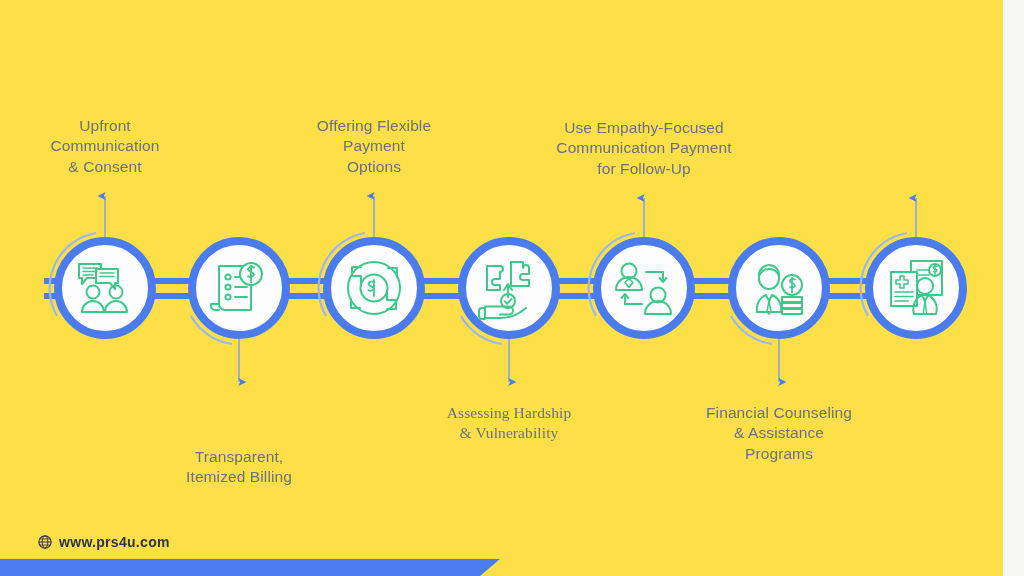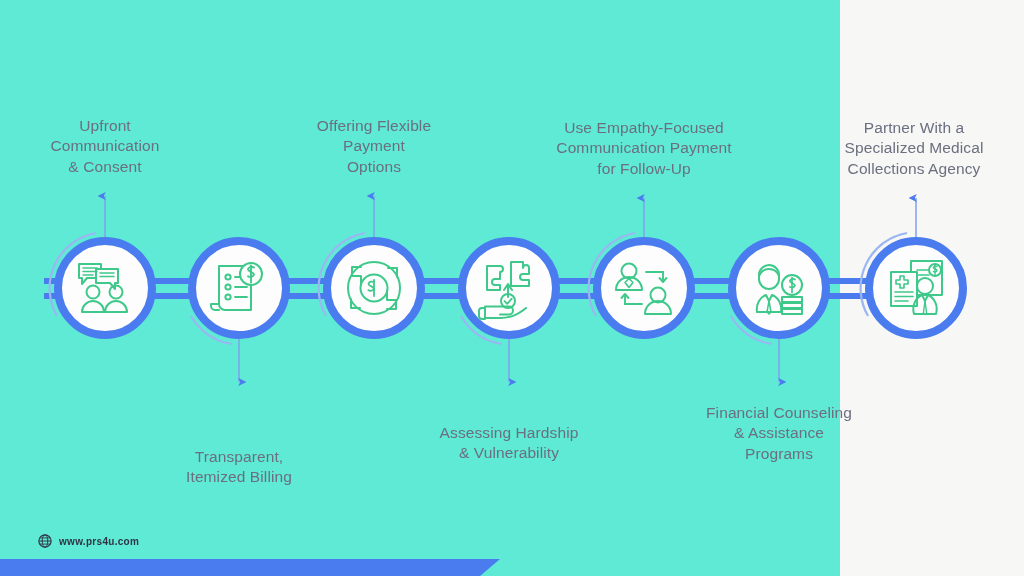--- a/index.html
+++ b/index.html
@@ -4,22 +4,22 @@
 <style>
   * { box-sizing: border-box; margin: 0; padding: 0; }
   html, body {
     width: 1024px; height: 576px;
     background: #f7f7f5;
     font-family: "Liberation Sans", sans-serif;
     overflow: hidden;
   }
   #stage {
     position: relative;
-    width: 840px; height: 576px;
-    background: #5eead4;
+    width: 1003px; height: 576px;
+    background: #fde047;
   }
   #flowSvg {
     position: absolute; left: 0; top: 0;
     width: 1024px; height: 576px;
   }
   .caption {
     position: absolute;
     text-align: center;
     color: #6b6f80;
     font-size: 15.5px;
@@ -27,21 +27,21 @@
     letter-spacing: 0.1px;
     white-space: pre-line;
   }
   .caption.top { }
   .caption.bottom { }
   #footer {
     position: absolute;
     left: 38px; top: 534px;
     display: flex; align-items: center; gap: 7px;
     color: #2f3346;
-    font-size: 10px;
+    font-size: 14px;
     font-weight: bold;
     letter-spacing: 0.3px;
   }
   #footer .globe { width: 14px; height: 14px; display: block; }
   #bottombar {
     position: absolute;
     left: 0; top: 559px;
     width: 500px; height: 17px;
     background: #4a7cf0;
     clip-path: polygon(0 0, 100% 0, 96% 100%, 0 100%);
@@ -223,34 +223,31 @@
 Communication
 &amp; Consent</div>
 
   <div class="caption bottom" style="left:159px; top:403px; width:160px;margin-top:44px;">Transparent,
 Itemized Billing</div>
 
   <div class="caption top" style="left:294px; top:116px; width:160px;">Offering Flexible
 Payment
 Options</div>
 
-  <div class="caption bottom" style="left:414px; top:423px; width:190px;">Assessing Hardship
+  <div class="caption bottom" style="left:414px; top:403px; width:190px;font-family:Liberation Serif, serif;">Assessing Hardship
 &amp; Vulnerability</div>
 
   <div class="caption top" style="left:534px; top:118px; width:220px;">Use Empathy-Focused
 Communication Payment
 for Follow-Up</div>
 
   <div class="caption bottom" style="left:684px; top:403px; width:190px;">Financial Counseling
 &amp; Assistance
 Programs</div>
 
-  <div class="caption top" style="left:814px; top:118px; width:200px;">Partner With a
-Specialized Medical
-Collections Agency</div>
 
   <div id="footer">
     <svg class="globe" viewBox="0 0 16 16">
       <circle cx="8" cy="8" r="7" fill="none" stroke="#2f3346" stroke-width="1.3"></circle>
       <ellipse cx="8" cy="8" rx="3.2" ry="7" fill="none" stroke="#2f3346" stroke-width="1.1"></ellipse>
       <line x1="1" y1="8" x2="15" y2="8" stroke="#2f3346" stroke-width="1.1"></line>
       <line x1="2.2" y1="4.5" x2="13.8" y2="4.5" stroke="#2f3346" stroke-width="1"></line>
       <line x1="2.2" y1="11.5" x2="13.8" y2="11.5" stroke="#2f3346" stroke-width="1"></line>
     </svg>
     <span>www.prs4u.com</span>

